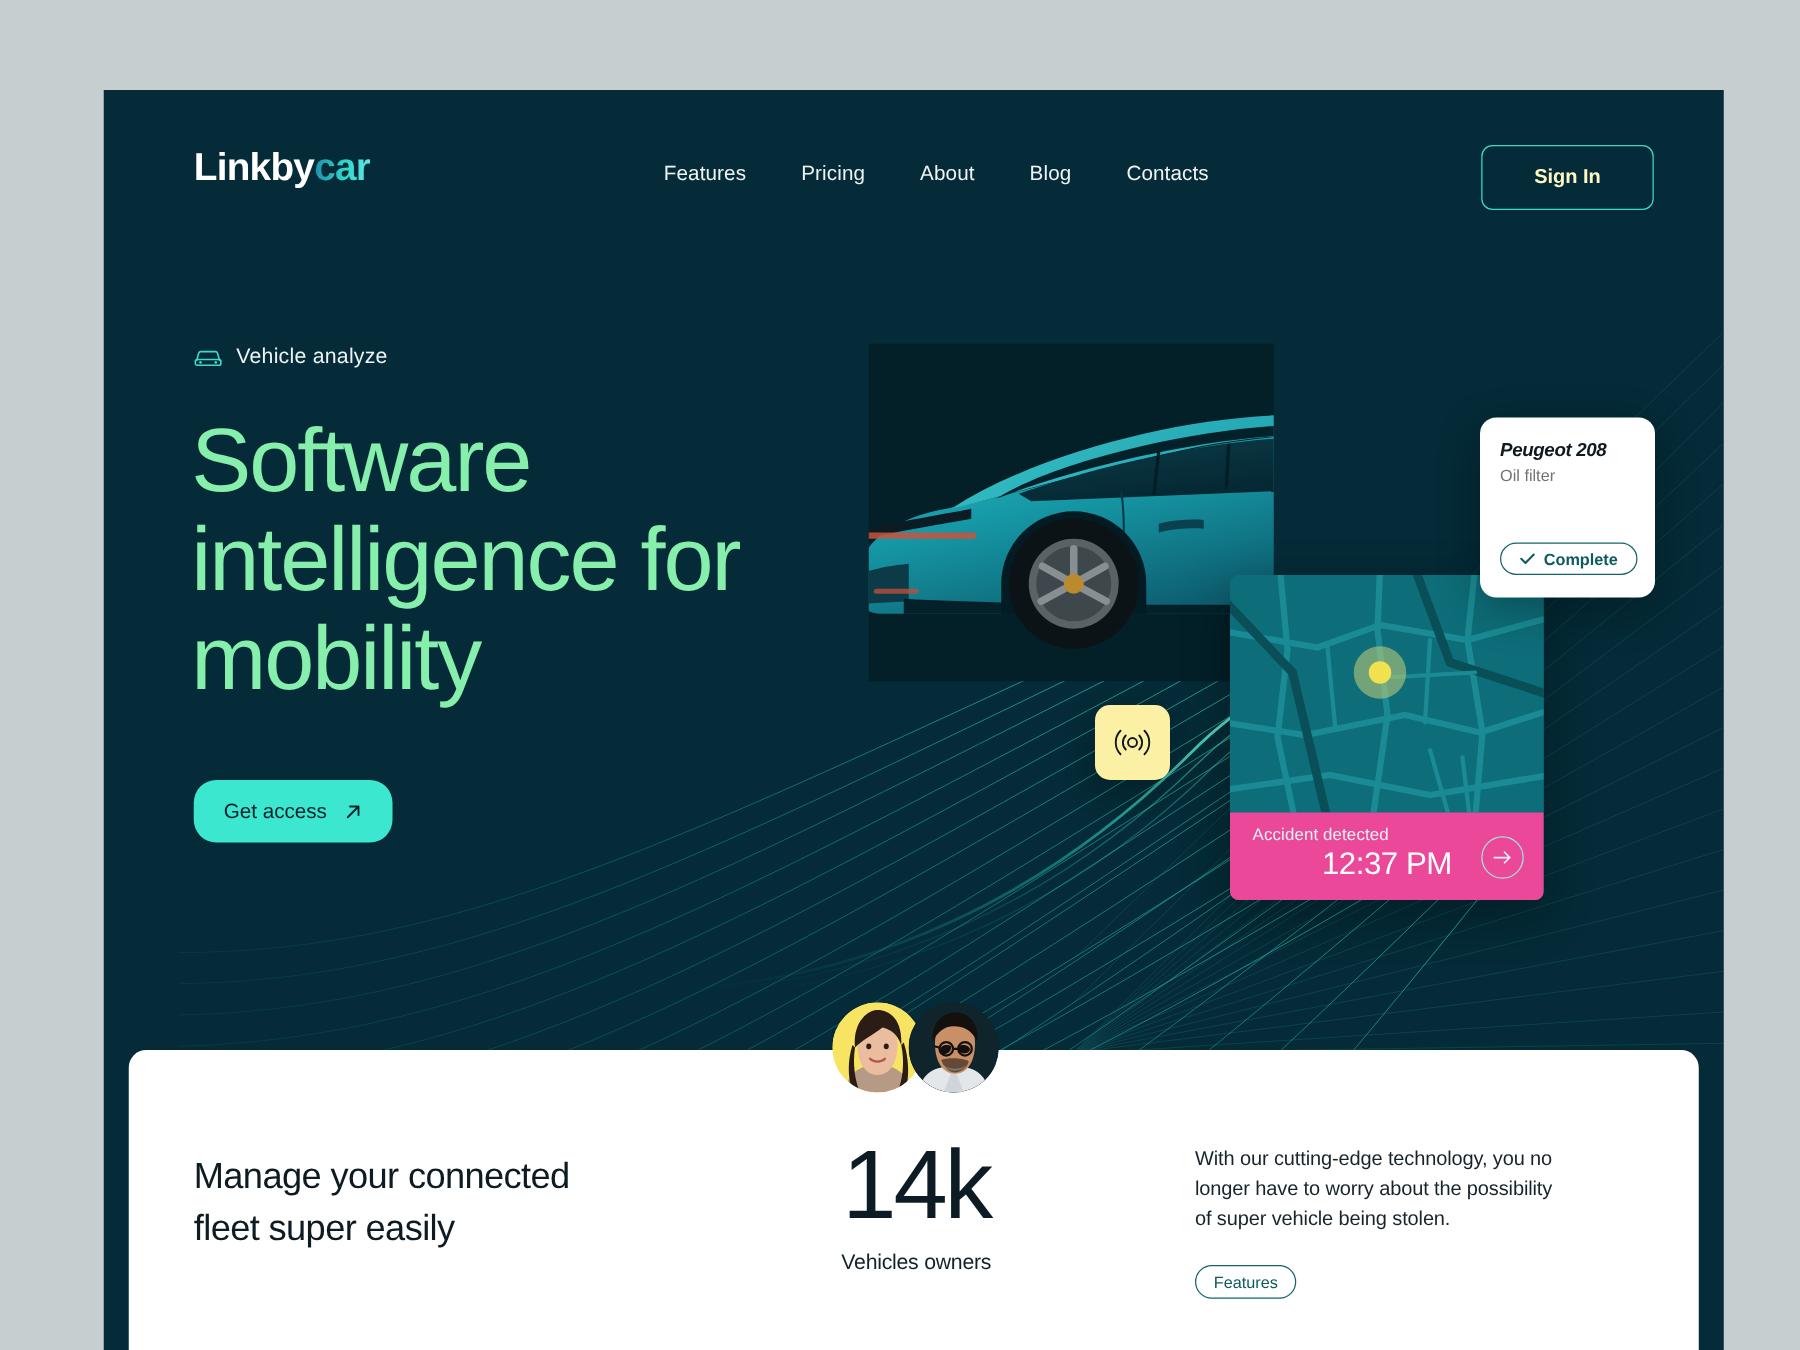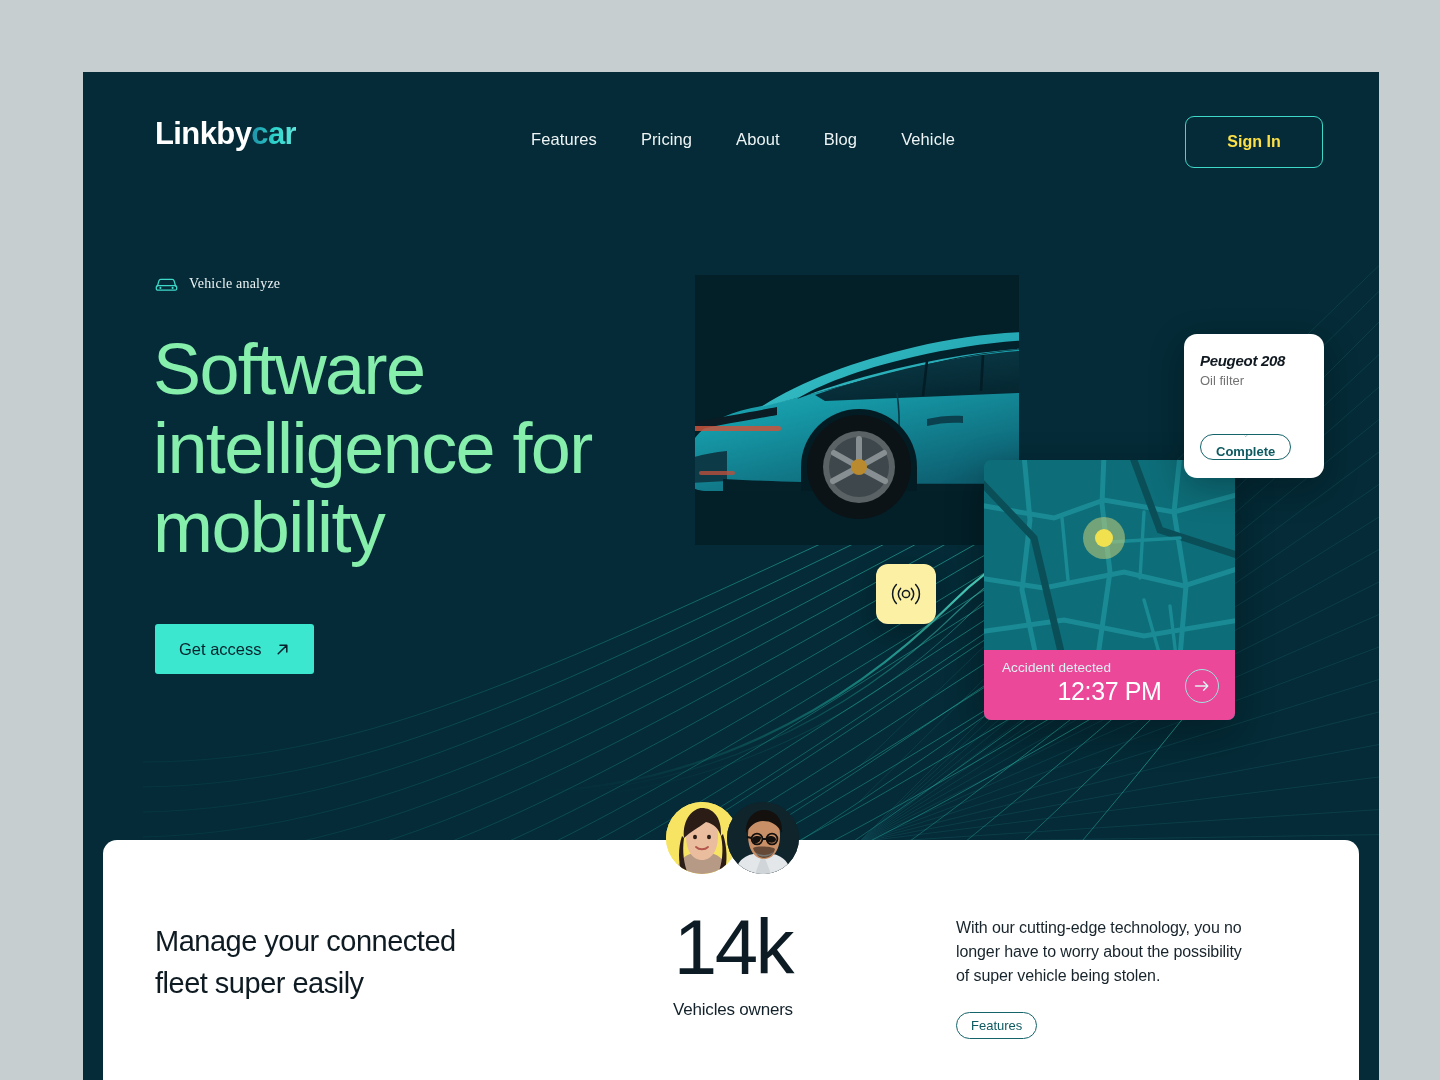--- a/index.html
+++ b/index.html
@@ -44,40 +44,40 @@
     position:absolute; left:448px; top:58px;
     display:flex; gap:44px; align-items:center;
   }
   .nav-links a {
     color:#eef4f5; font-size:16.5px; text-decoration:none; letter-spacing:.1px;
   }
   .signin {
     position:absolute; right:56px; top:44px;
     width:138px; height:52px; border-radius:9px;
     border:1.4px solid #3fd9c9; background:transparent;
-    color:#fde047; font-size:16px; font-weight:700;
+    color:#fef9c3; font-size:16px; font-weight:700;
     display:flex; align-items:center; justify-content:center;
     cursor:pointer; font-family:inherit;
   }
 
   
   .eyebrow {
     position:absolute; left:72px; top:203px;
     display:flex; align-items:center; gap:11px;
   }
-  .eyebrow .label { color:#eef4f5; font-size:14px; letter-spacing:.2px;font-family:Liberation Serif, serif; }
+  .eyebrow .label { color:#eef4f5; font-size:17px; letter-spacing:.2px; }
   .headline {
     position:absolute; left:70px; top:258px;
     width:560px;
     color:#86efac; font-size:72px; line-height:79px;
     font-weight:300; letter-spacing:-1.6px;
   }
   .cta {
     position:absolute; left:72px; top:552px;
-    height:50px; padding:0 24px; border:none; border-radius:3px;
+    height:50px; padding:0 24px; border:none; border-radius:18px;
     background:#3ce7cf; color:#06222c;
     font-size:16.5px; font-weight:500; font-family:inherit;
     display:flex; align-items:center; gap:13px; cursor:pointer;
   }
 
   
   .car-wrap {
     position:absolute; left:612px; top:203px;
     width:324px; height:270px;
     background:#031f28;
@@ -92,21 +92,21 @@
     border-radius:13px; padding:18px 16px 0 16px;
     box-shadow:0 10px 34px rgba(0,0,0,.28);
   }
   .service-card .title { font-size:15px; font-weight:700; color:#101820; letter-spacing:-.3px; white-space:nowrap;font-style:italic;}
   .service-card .sub   { font-size:13px; color:#737373; margin-top:4px; }
   .pill-complete {
     position:absolute; left:16px; bottom:18px;
     height:26px; padding:0 15px; border-radius:14px;
     border:1.2px solid #14646a; background:#fff; color:#0d5a61;
     font-size:13px; font-weight:700; font-family:inherit;
-    display:flex; align-items:center; gap:7px; cursor:pointer;flex-direction:column;
+    display:flex; align-items:center; gap:7px; cursor:pointer;
   }
 
   
   .map-card {
     position:absolute; left:901px; top:388px;
     width:251px; height:260px; border-radius:7px; overflow:hidden;
     background:#0b6b74;
     box-shadow:0 12px 38px rgba(0,0,0,.3);
   }
   .map-img { position:absolute; left:0; top:0; width:251px; height:190px; }
@@ -251,21 +251,21 @@
     </svg>
 
     <div class="nav">
       <div class="logo"><span>Linkby</span><span class="accent">car</span></div>
 
       <div class="nav-links">
         <a href="#">Features</a>
         <a href="#">Pricing</a>
         <a href="#">About</a>
         <a href="#">Blog</a>
-        <a href="#">Vehicle</a>
+        <a href="#">Contacts</a>
       </div>
 
       <button class="signin">Sign In</button>
     </div>
 
     <div class="eyebrow">
       <svg width="23" height="17" viewBox="0 0 23 17">
         <path d="M2.4 11.2 L3.9 5.8 C4.15 4.9 4.9 4.3 5.8 4.3 H17.2 C18.1 4.3 18.85 4.9 19.1 5.8 L20.6 11.2" fill="none" stroke="#3fd9c9" stroke-width="1.3" stroke-linecap="round" stroke-linejoin="round"></path>
         <rect x="1.3" y="10.6" width="20.4" height="4.6" rx="1.5" fill="none" stroke="#3fd9c9" stroke-width="1.3"></rect>
         <circle cx="5.4" cy="12.9" r="1.05" fill="#3fd9c9"></circle>

